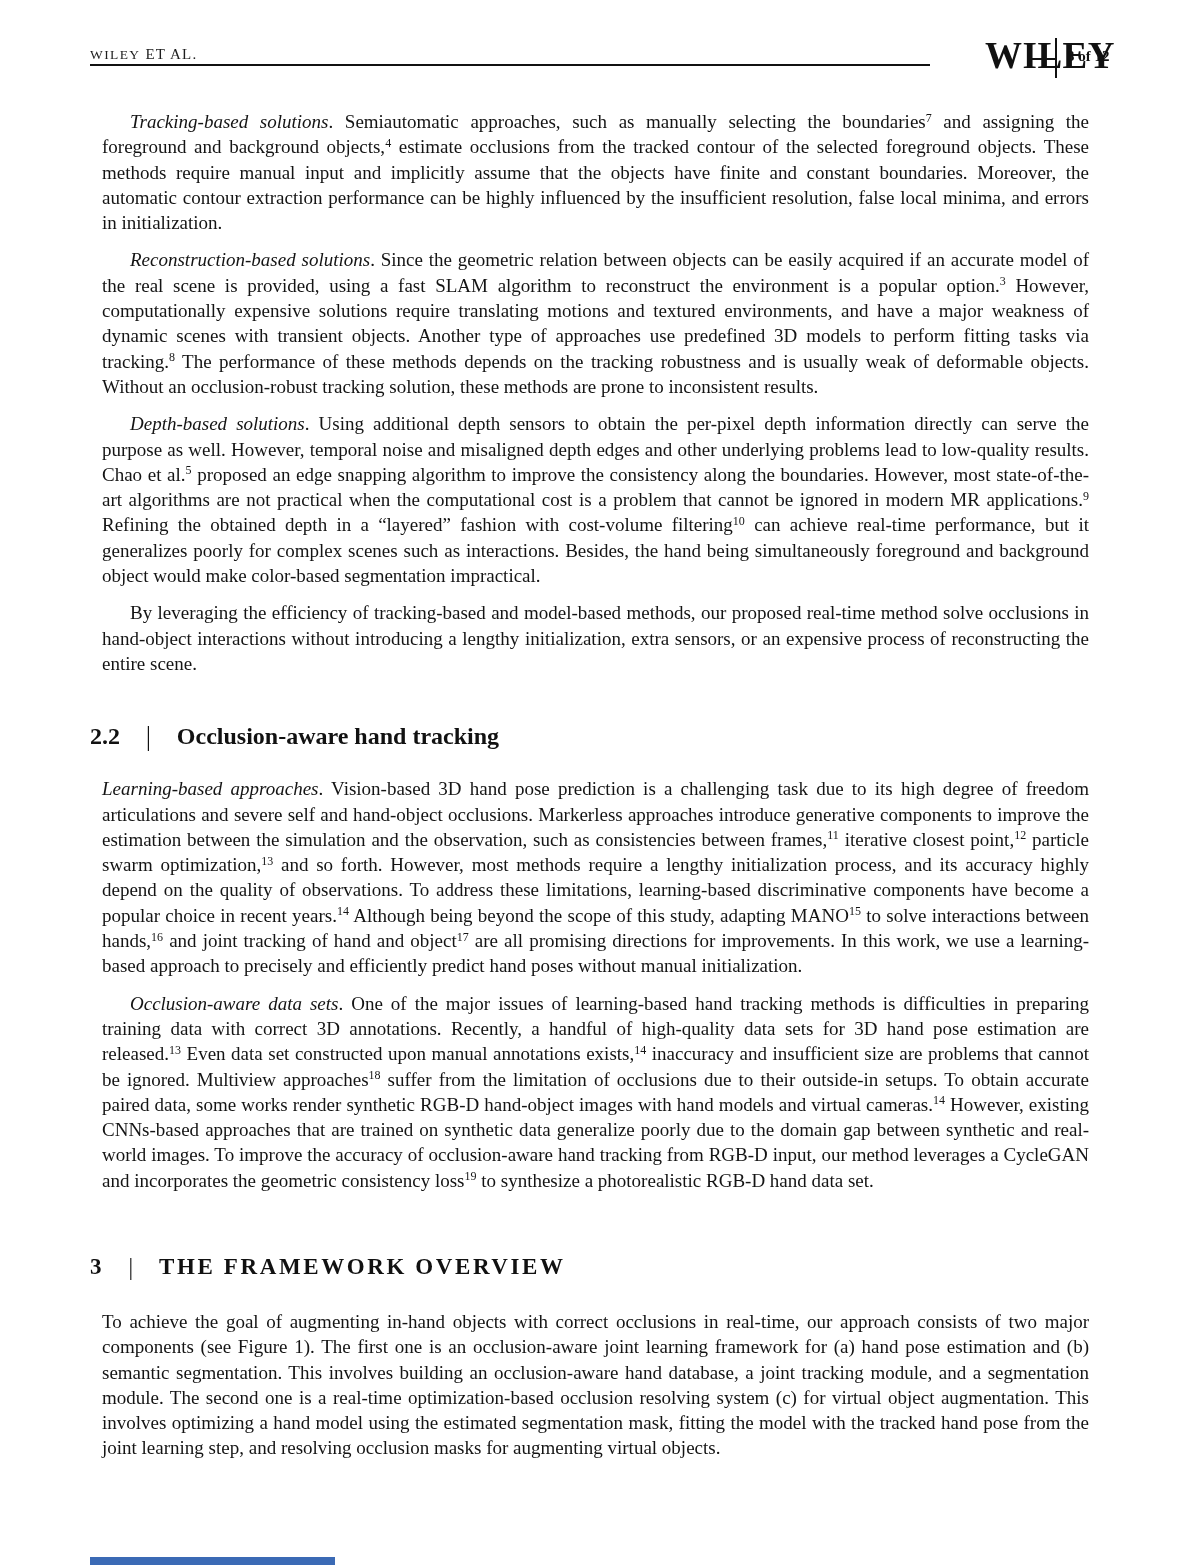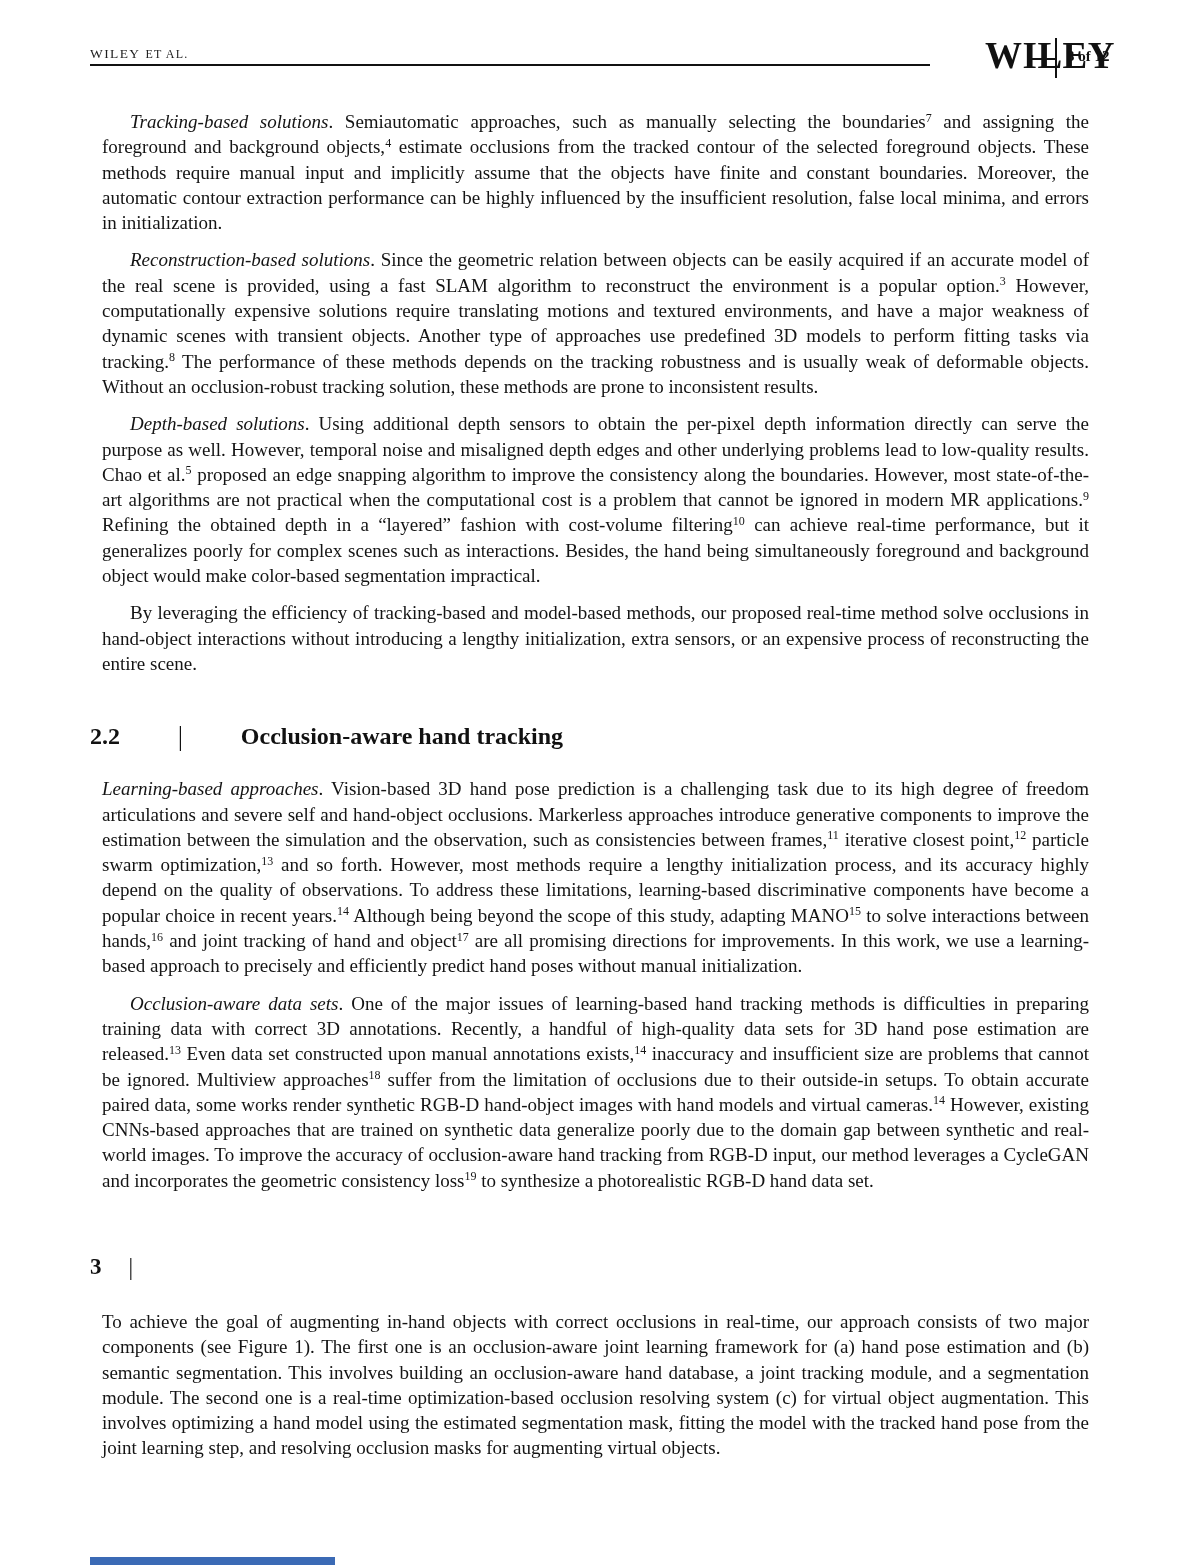--- a/index.html
+++ b/index.html
@@ -20,21 +20,21 @@
   .running-head {
     position: absolute;
     left: 90px;
     top: 46px;
     font-size: 13.5px;
     letter-spacing: 1.4px;
     color: #1d1d1d;
     white-space: nowrap;
   }
   .running-head .etal {
-    font-size: 12px;
+    font-size: 15px;
     letter-spacing: 1.2px;
     margin-left: 5px;
   }
   .head-rule {
     position: absolute;
     left: 90px;
     top: 64px;
     width: 840px;
     height: 2.2px;
     background: #111;
@@ -108,21 +108,20 @@
     margin: 0;
   }
   .heading .sep {
     font-weight: normal;
     margin: 0 26px;
     transform: scaleY(1.1);
   }
   .heading-sub {
     font-size: 24px;
     margin: 47px 0 26px 0;
-    gap: 32px;
   }
   .heading-main {
     font-size: 23px;
     margin: 61px 0 29px 0;
   }
   .heading-main .title { letter-spacing: 2.6px; }
   .heading-main .num { letter-spacing: 1px; }
 
   
   .footer-accent {
@@ -156,18 +155,19 @@
     <span class="sep">|</span>
     <span class="title">Occlusion-aware hand tracking</span>
   </h2>
 
   <p class="para"><i>Learning-based approaches</i>. Vision-based 3D hand pose prediction is a challenging task due to its high degree of freedom articulations and severe self and hand-object occlusions. Markerless approaches introduce generative components to improve the estimation between the simulation and the observation, such as consistencies between frames,<sup>11</sup> iterative closest point,<sup>12</sup> particle swarm optimization,<sup>13</sup> and so forth. However, most methods require a lengthy initialization process, and its accuracy highly depend on the quality of observations. To address these limitations, learning-based discriminative components have become a popular choice in recent years.<sup>14</sup> Although being beyond the scope of this study, adapting MANO<sup>15</sup> to solve interactions between hands,<sup>16</sup> and joint tracking of hand and object<sup>17</sup> are all promising directions for improvements. In this work, we use a learning-based approach to precisely and efficiently predict hand poses without manual initialization.</p>
   <p class="para indent"><i>Occlusion-aware data sets</i>. One of the major issues of learning-based hand tracking methods is difficulties in preparing training data with correct 3D annotations. Recently, a handful of high-quality data sets for 3D hand pose estimation are released.<sup>13</sup> Even data set constructed upon manual annotations exists,<sup>14</sup> inaccuracy and insufficient size are problems that cannot be ignored. Multiview approaches<sup>18</sup> suffer from the limitation of occlusions due to their outside-in setups. To obtain accurate paired data, some works render synthetic RGB-D hand-object images with hand models and virtual cameras.<sup>14</sup> However, existing CNNs-based approaches that are trained on synthetic data generalize poorly due to the domain gap between synthetic and real-world images. To improve the accuracy of occlusion-aware hand tracking from RGB-D input, our method leverages a CycleGAN and incorporates the geometric consistency loss<sup>19</sup> to synthesize a photorealistic RGB-D hand data set.</p>
 
   <h2 class="heading heading-main">
     <span class="num">3</span>
     <span class="sep">|</span>
+    <span class="title">THE FRAMEWORK OVERVIEW</span>
   </h2>
 
   <p class="para">To achieve the goal of augmenting in-hand objects with correct occlusions in real-time, our approach consists of two major components (see Figure 1). The first one is an occlusion-aware joint learning framework for (a) hand pose estimation and (b) semantic segmentation. This involves building an occlusion-aware hand database, a joint tracking module, and a segmentation module. The second one is a real-time optimization-based occlusion resolving system (c) for virtual object augmentation. This involves optimizing a hand model using the estimated segmentation mask, fitting the model with the tracked hand pose from the joint learning step, and resolving occlusion masks for augmenting virtual objects.</p>
 </main>
 
 <div class="footer-accent" style="background-color: rgb(59, 106, 181);"></div>
 
 </body></html>

